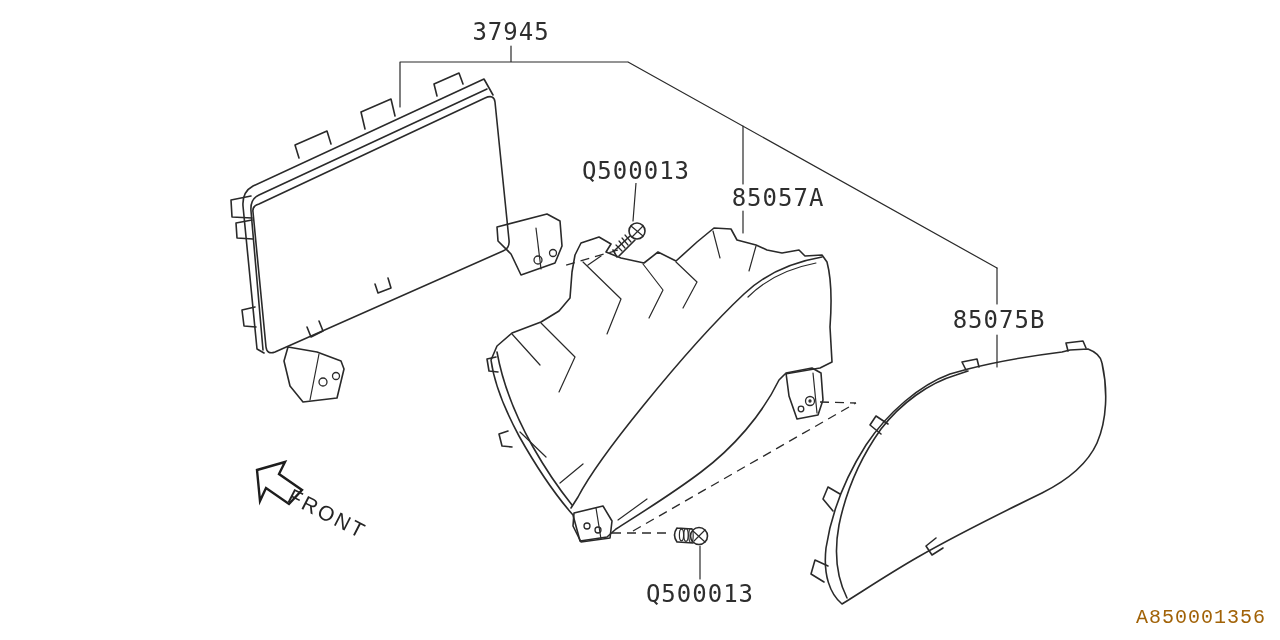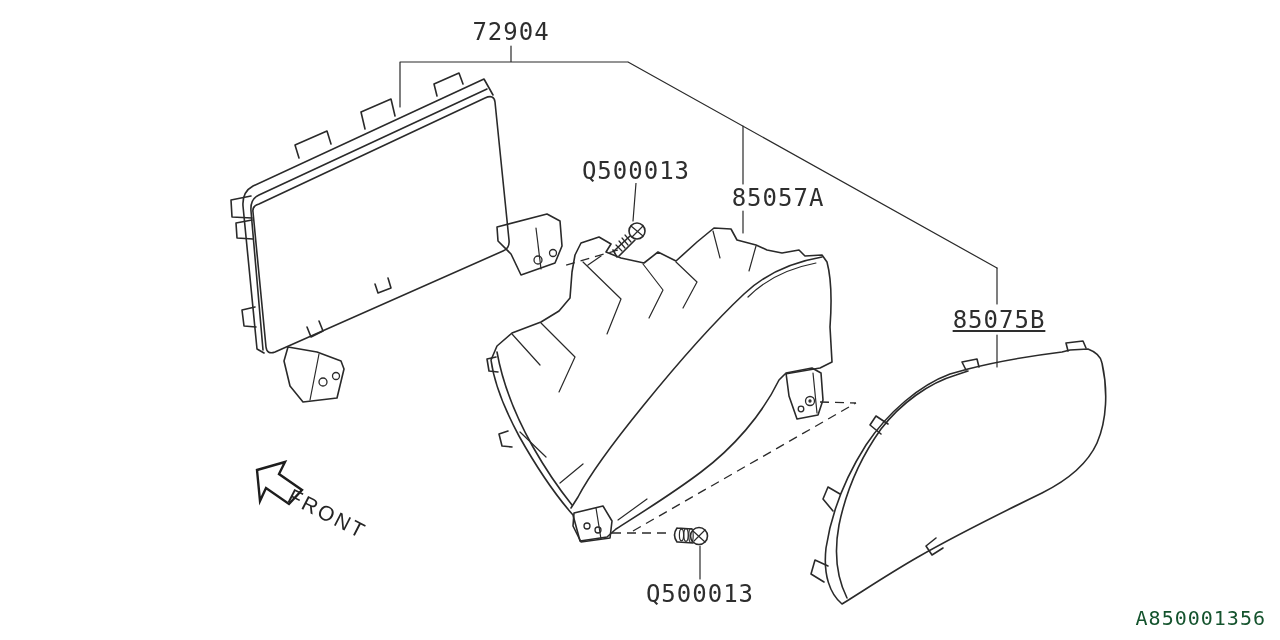--- a/index.html
+++ b/index.html
@@ -7,22 +7,22 @@
     position:relative;width:1280px;height:640px;background:#ffffff;
     overflow:hidden;font-family:"DejaVu Sans Mono","Liberation Mono",monospace;
   }
   #artwork{position:absolute;left:0;top:0;}
   .part-label{
     position:absolute;color:#2e2e2e;font-size:24px;letter-spacing:1px;
     transform:translateX(-50%);white-space:nowrap;line-height:1;
     background:#ffffff;padding:0 2px;
   }
   .drawing-code{
-    position:absolute;right:12px;top:608px;color:#14532d;font-size:20px;
-    letter-spacing:1px;transform:none;
+    position:absolute;right:12px;top:608px;color:#a16207;font-size:20px;
+    letter-spacing:1px;transform:none;font-family:Liberation Mono, monospace;
   }
   .front-label{
     position:absolute;left:295px;top:484px;color:#242424;
     font-family:"Liberation Sans","DejaVu Sans",sans-serif;
     font-size:21px;letter-spacing:2.5px;transform:rotate(27deg);
     transform-origin:left top;white-space:nowrap;
   }
   svg *{vector-effect:non-scaling-stroke;}
   .ln{fill:none;stroke:#2a2a2a;stroke-width:1.6;stroke-linejoin:round;stroke-linecap:round;}
   .thin{fill:none;stroke:#2a2a2a;stroke-width:1.2;stroke-linejoin:round;stroke-linecap:round;}
@@ -134,26 +134,26 @@
 
     <g>
       <path class="dash" d="M612 533 L670 533 M633 531 L856 403 M820 402 L856 403 M618 250 L563 266"></path>
     </g>
 
     <g>
       <path class="arrowp" d="M257 470 L285 462 L279 474 L302 490 L289 504 L266 488 L260 501 Z"></path>
     </g>
   </svg>
 
-  <div class="part-label" style="left:511px;top:20px;">72904</div>
+  <div class="part-label" style="left:511px;top:20px;">37945</div>
 
   <div class="part-label" style="left:636px;top:159px;">Q500013</div>
 
   <div class="part-label" style="left:749px;top:186px;margin-left:29px;">85057A</div>
 
-  <div class="part-label" style="left:999px;top:308px;text-decoration:underline;">85075B</div>
+  <div class="part-label" style="left:999px;top:308px;">85075B</div>
 
   <div class="part-label" style="left:700px;top:582px;">Q500013</div>
 
   <div class="front-label">FRONT</div>
 
   <div class="part-label drawing-code">A850001356</div>
 </div>
 
 </body></html>

